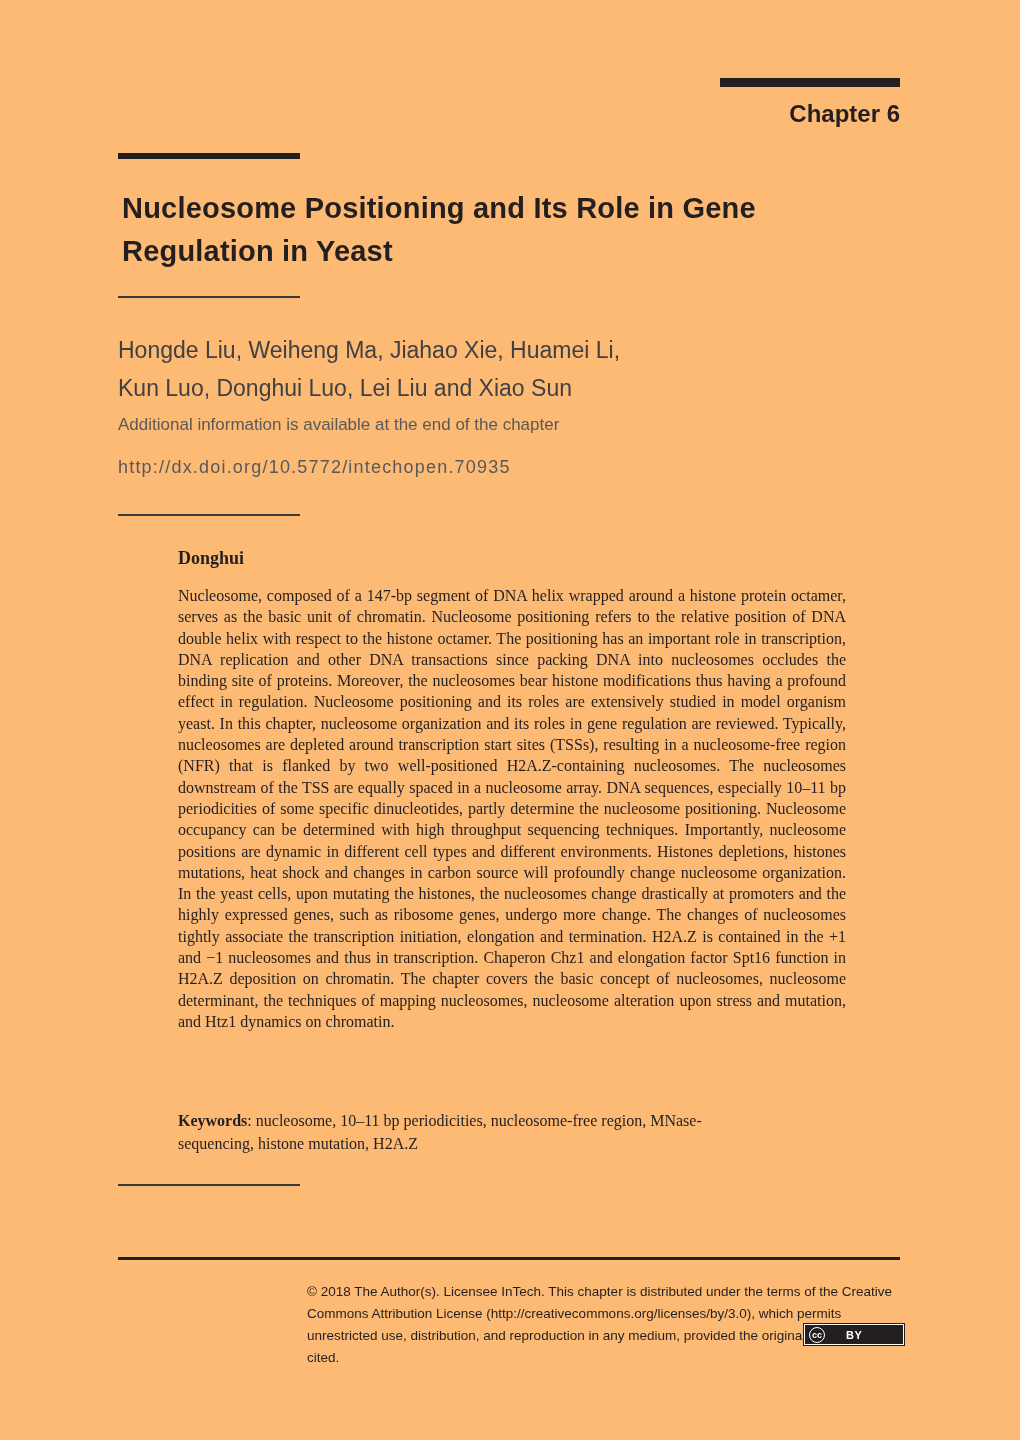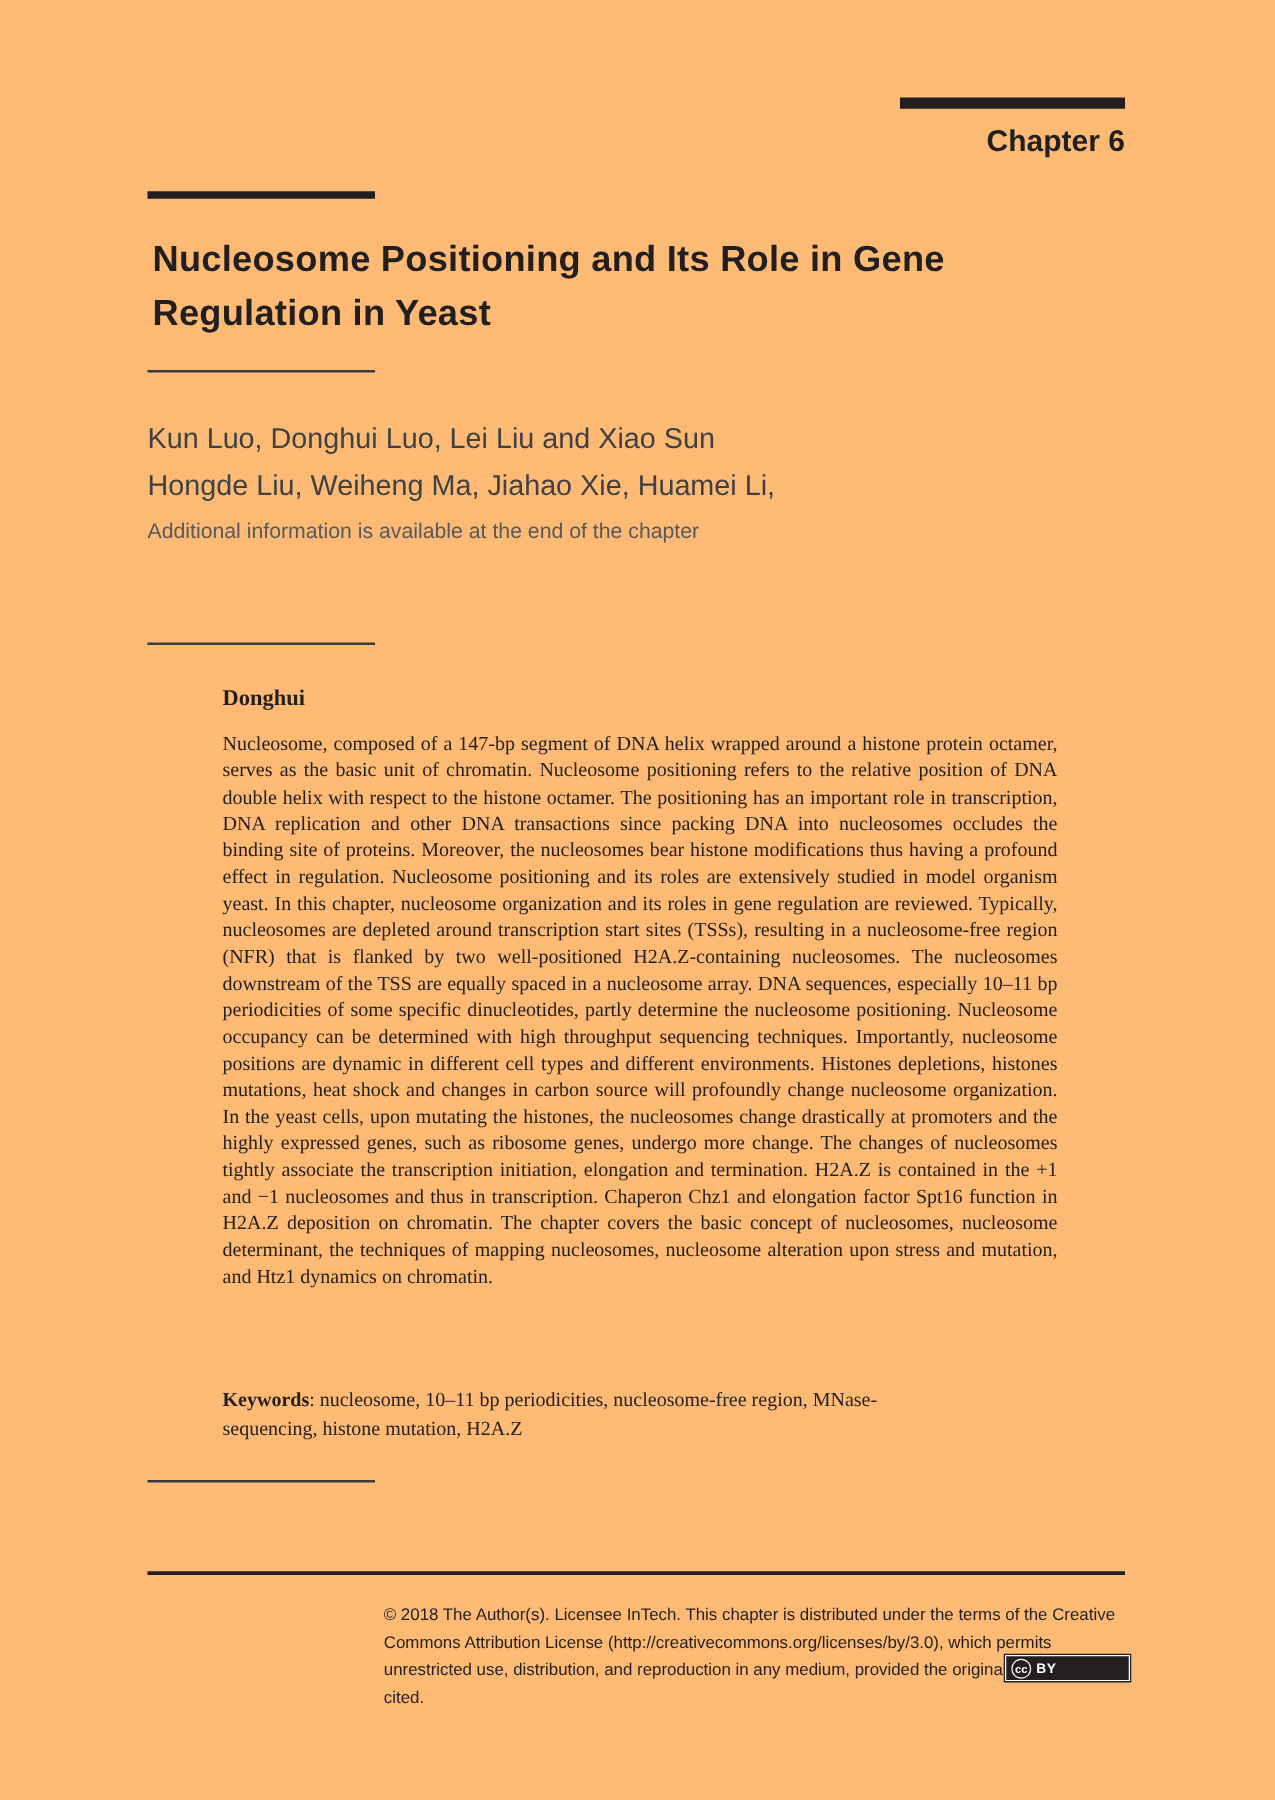--- a/index.html
+++ b/index.html
@@ -65,21 +65,21 @@
   .logo-tagline{
     font-size:13px;color:#6d6e71;letter-spacing:0.2px;margin-top:0px;
   }
   .license{
     position:absolute;left:307px;top:1281px;width:600px;margin:0;
     font-size:13.5px;line-height:22px;color:#231f20;
   }
   .cc-badge{
     position:absolute;left:804px;top:1324px;width:100px;height:21px;
     background:#231f20;box-shadow:inset 0 0 0 1px #fff, 0 0 0 1px #231f20;
-    display:flex;align-items:center;gap:4px;padding-left:5px;box-sizing:border-box;text-decoration:underline;
+    display:flex;align-items:center;gap:21px;padding-left:5px;box-sizing:border-box;text-decoration:underline;
   }
   .cc-circle{
     width:14px;height:14px;border-radius:50%;border:1.5px solid #fff;
     color:#fff;font-size:9px;font-weight:700;line-height:14px;text-align:center;
     display:inline-block;
   }
   .cc-by{color:#fff;font-size:11px;font-weight:700;letter-spacing:0.5px;}
 </style>
 </head>
 <body>
@@ -87,26 +87,27 @@
 <div class="page">
 
   <div class="chapter-bar"></div>
   <div class="chapter-label">Chapter 6</div>
 
   <div class="title-accent"></div>
   <h1 class="title">Nucleosome Positioning and Its Role in Gene Regulation in Yeast</h1>
 
   <div class="rule rule-authors"></div>
   <div class="authors">
+    <div>Hongde Liu, Weiheng Ma, Jiahao Xie, Huamei Li,</div>
     <div>Kun Luo, Donghui Luo, Lei Liu and Xiao Sun</div>
-    <div>Hongde Liu, Weiheng Ma, Jiahao Xie, Huamei Li,</div>
   </div>
 
   <div class="add-info">Additional information is available at the end of the chapter</div>
 
+  <a class="doi" href="#">http://dx.doi.org/10.5772/intechopen.70935</a>
 
   <div class="rule rule-abstract"></div>
 
   <div class="abstract-heading">Donghui</div>
 
   <p class="abstract-body">Nucleosome, composed of a 147-bp segment of DNA helix wrapped around a histone protein octamer, serves as the basic unit of chromatin. Nucleosome positioning refers to the relative position of DNA double helix with respect to the histone octamer. The positioning has an important role in transcription, DNA replication and other DNA transactions since packing DNA into nucleosomes occludes the binding site of proteins. Moreover, the nucleosomes bear histone modifications thus having a profound effect in regulation. Nucleosome positioning and its roles are extensively studied in model organism yeast. In this chapter, nucleosome organization and its roles in gene regulation are reviewed. Typically, nucleosomes are depleted around transcription start sites (TSSs), resulting in a nucleosome-free region (NFR) that is flanked by two well-positioned H2A.Z-containing nucleosomes. The nucleosomes downstream of the TSS are equally spaced in a nucleosome array. DNA sequences, especially 10–11 bp periodicities of some specific dinucleotides, partly determine the nucleosome positioning. Nucleosome occupancy can be determined with high throughput sequencing techniques. Importantly, nucleosome positions are dynamic in different cell types and different environments. Histones depletions, histones mutations, heat shock and changes in carbon source will profoundly change nucleosome organization. In the yeast cells, upon mutating the histones, the nucleosomes change drastically at promoters and the highly expressed genes, such as ribosome genes, undergo more change. The changes of nucleosomes tightly associate the transcription initiation, elongation and termination. H2A.Z is contained in the +1 and −1 nucleosomes and thus in transcription. Chaperon Chz1 and elongation factor Spt16 function in H2A.Z deposition on chromatin. The chapter covers the basic concept of nucleosomes, nucleosome determinant, the techniques of mapping nucleosomes, nucleosome alteration upon stress and mutation, and Htz1 dynamics on chromatin.</p>
 
   <p class="keywords"><span class="kw-label">Keywords</span><span>: nucleosome, 10–11 bp periodicities, nucleosome-free region, MNase-sequencing, histone mutation, H2A.Z</span></p>
 
   <div class="rule rule-keywords"></div>

